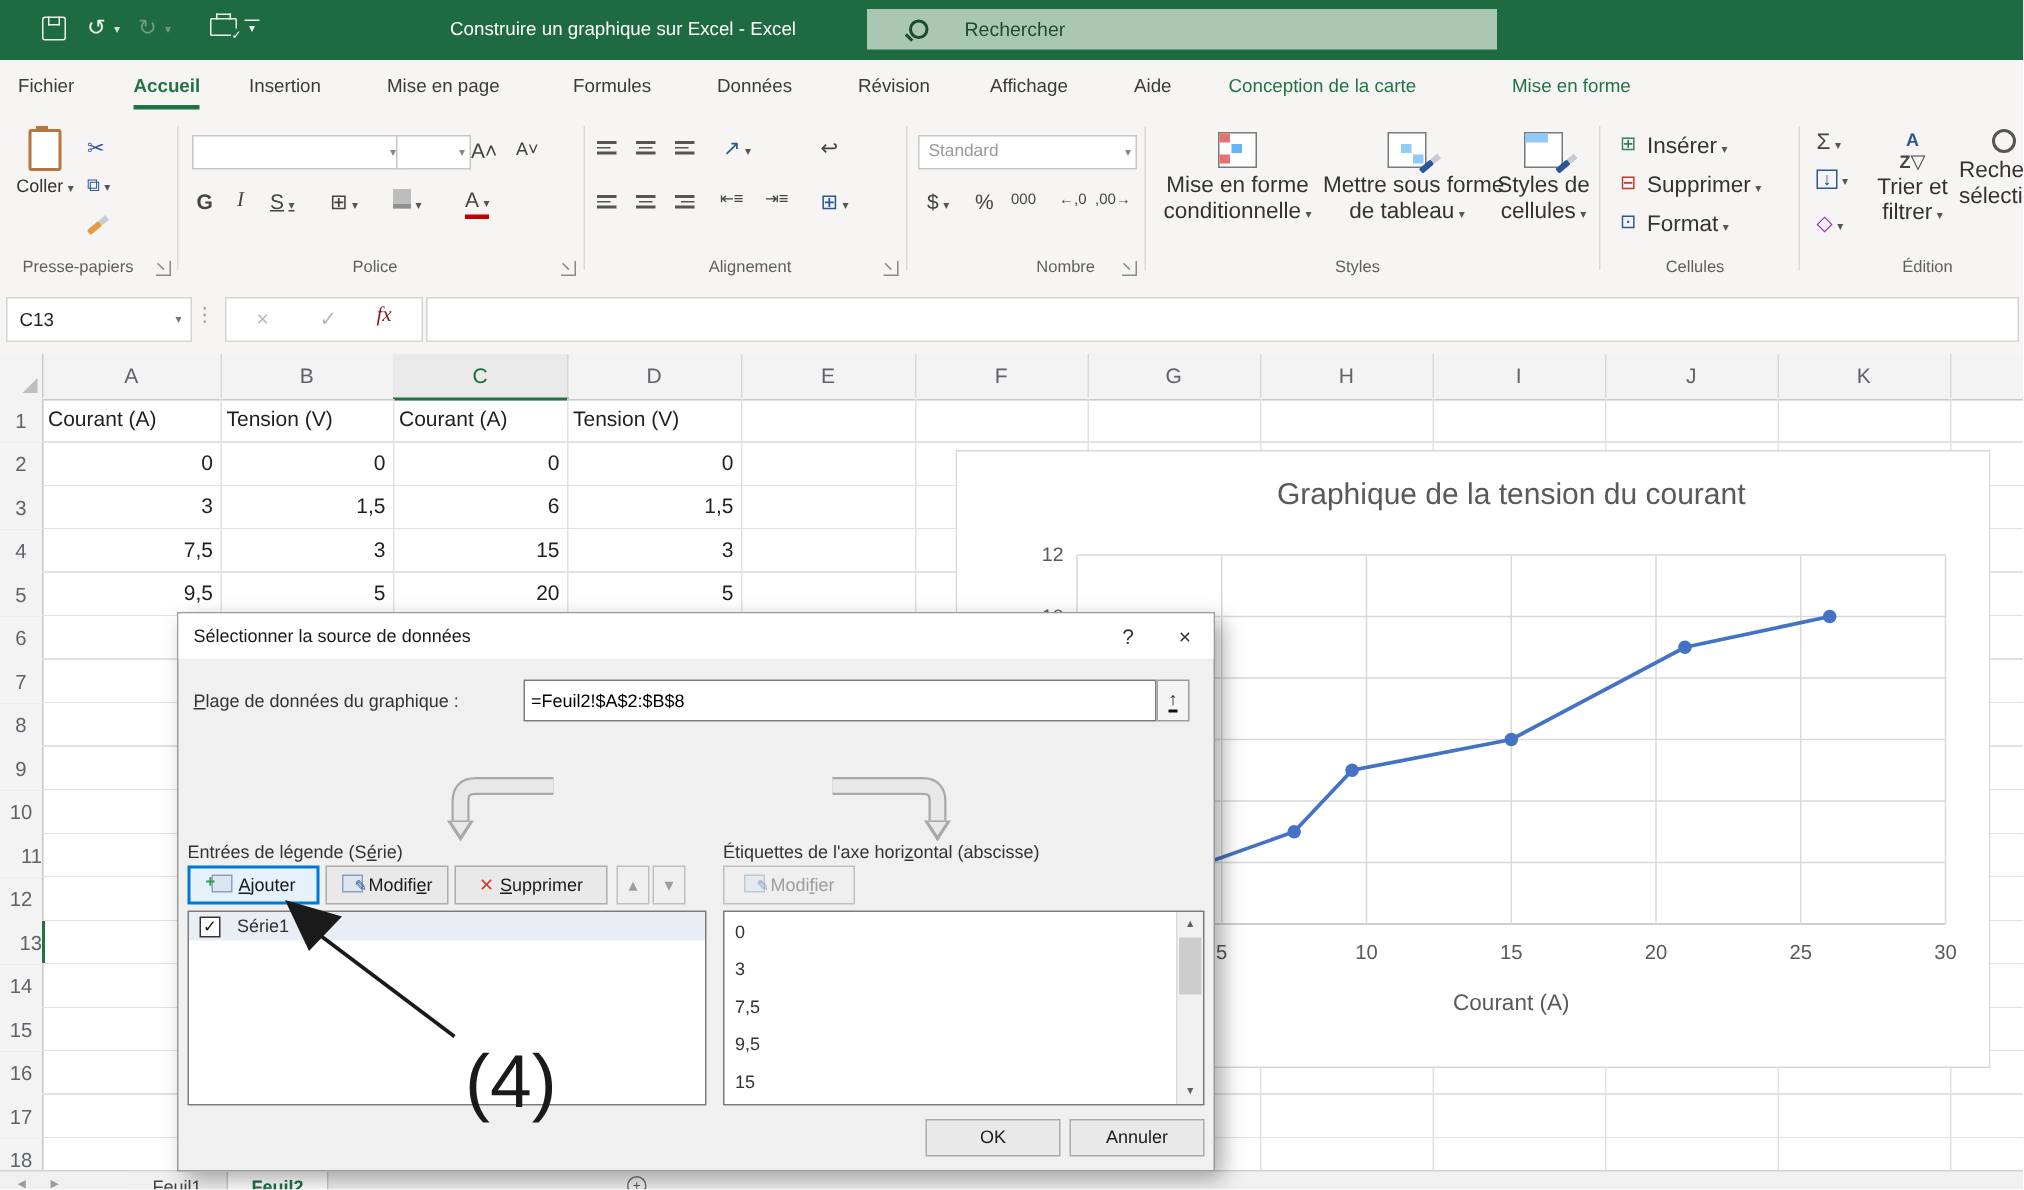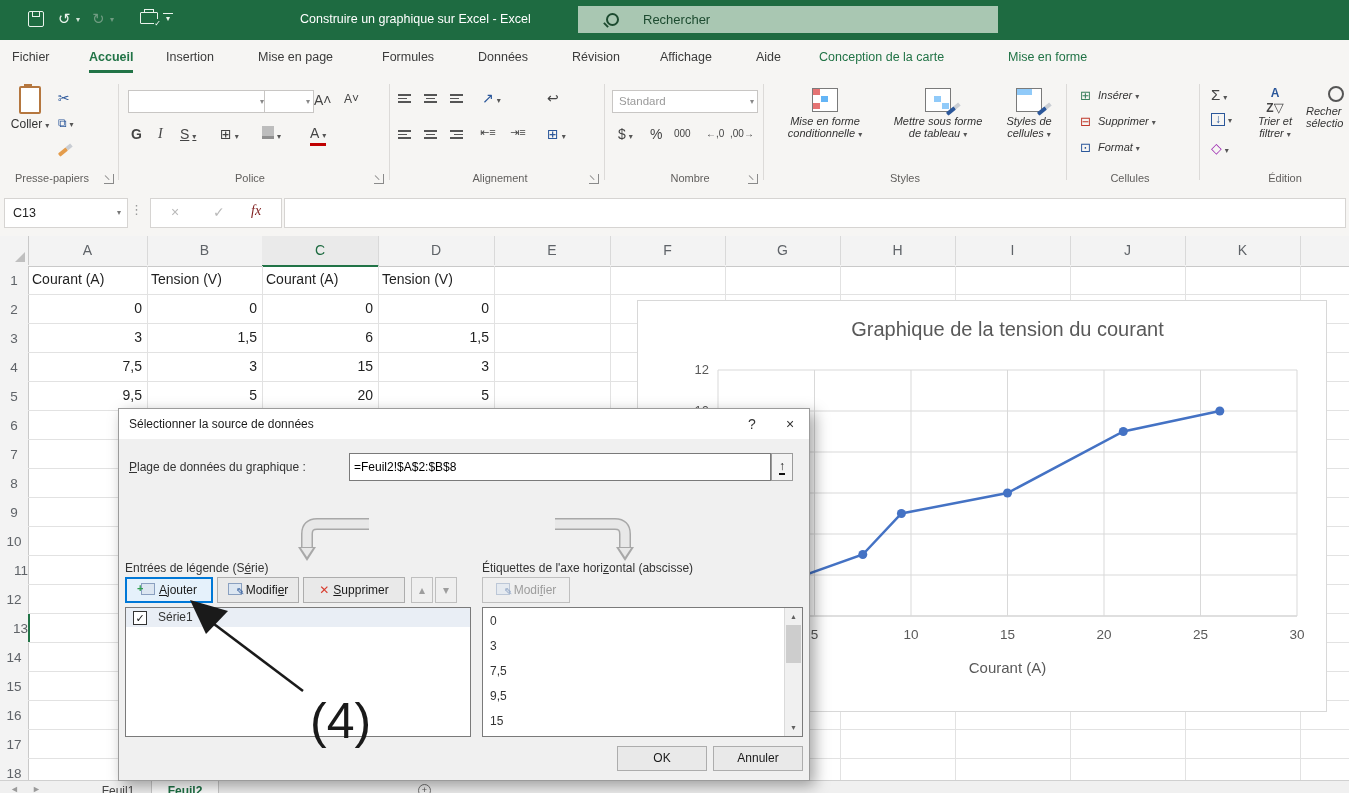--- a/index.html
+++ b/index.html
@@ -27,21 +27,21 @@
   
   #ribbon{position:absolute;left:0;top:78px;width:1349px;height:112px;background:#F6F5F3;border-bottom:1px solid #D8D6D4;}
   .gdiv{position:absolute;top:6px;height:96px;width:1px;background:#DCDAD8;}
   .glabel{position:absolute;top:94px;font-size:11px;color:#605E5C;text-align:center;}
   .launch{position:absolute;top:96px;width:9px;height:9px;border-right:1px solid #8a8a8a;border-bottom:1px solid #8a8a8a;}
   .launch::after{content:"";position:absolute;left:1px;top:1px;width:6px;height:1px;background:#8a8a8a;transform:rotate(45deg);transform-origin:left;}
   .dd::after{content:"▾";font-size:8px;color:#555;margin-left:3px;}
   .combo{position:absolute;height:21px;background:#fff;border:1px solid #C8C6C4;color:#9a9a9a;font-size:11.5px;line-height:21px;padding-left:6px;}
   .combo .ca{position:absolute;right:3px;top:0;font-size:8px;color:#888;}
   .ricon{position:absolute;font-size:14px;color:#444;}
-  .rtxt{position:absolute;font-size:11px;color:#333;white-space:nowrap;font-style:italic;}
+  .rtxt{position:absolute;font-size:15px;color:#333;white-space:nowrap;}
   .bars{position:absolute;width:13px;}
   .bars i{display:block;height:1.5px;background:#555;margin-top:2px;}
   .bars.left i:nth-child(2){width:9px;} .bars.left i:nth-child(1),.bars.left i:nth-child(3){width:13px;}
   .bars.center i{margin-left:auto;margin-right:auto;} .bars.center i:nth-child(2){width:9px;} .bars.center i:nth-child(1),.bars.center i:nth-child(3){width:13px;}
   .bars.right i{margin-left:auto;} .bars.right i:nth-child(2){width:9px;} .bars.right i:nth-child(1),.bars.right i:nth-child(3){width:13px;}
   .minigrid{position:absolute;width:24px;height:22px;border:1px solid #7a7a7a;background:linear-gradient(#fff,#fff);}
   .minigrid i{position:absolute;width:7px;height:6px;}
   .brush{position:absolute;width:10px;height:4px;background:#2B579A;transform:rotate(-40deg);border-radius:1px;}
   .brush::after{content:"";position:absolute;right:-6px;top:0;width:6px;height:4px;background:#C9CDD3;}
   
@@ -211,21 +211,21 @@
     <span class="glabel" style="left:440px;width:120px;">Alignement</span>
     <span class="launch" style="left:589px;"></span>
     <div class="gdiv" style="left:604px;"></div>
 
     <div class="combo" style="left:612px;top:12px;width:138px;"><span>Standard</span><span class="ca">▾</span></div>
     <span class="ricon dd" style="left:618px;top:48px;">$</span>
     <span class="ricon" style="left:650px;top:48px;">%</span>
     <span class="ricon" style="left:674px;top:50px;font-size:10px;">000</span>
     <span class="ricon" style="left:706px;top:50px;font-size:10px;">←,0</span>
     <span class="ricon" style="left:730px;top:50px;font-size:10px;">,00→</span>
-    <span class="glabel" style="left:650px;width:80px;">Nombre</span>
+    <span class="glabel" style="left:650px;width:80px;text-align:right;">Nombre</span>
     <span class="launch" style="left:748px;"></span>
     <div class="gdiv" style="left:763px;"></div>
 
     <div style="position:absolute;left:772px;top:10px;width:106px;text-align:center;">
       <span class="minigrid" style="position:relative;display:inline-block;"><i style="left:0;top:0;background:#E57373;"></i><i style="left:8px;top:7px;background:#64B5F6;"></i><i style="left:0;top:14px;background:#E57373;"></i></span>
       <div class="rtxt" style="position:static;">Mise en forme</div>
       <div class="rtxt dd" style="position:static;">conditionnelle</div>
     </div>
     <div style="position:absolute;left:882px;top:10px;width:112px;text-align:center;">
       <span class="minigrid" style="position:relative;display:inline-block;"><i style="left:8px;top:7px;background:#90CAF9;"></i><i style="left:16px;top:14px;background:#90CAF9;"></i><b class="brush" style="right:-6px;bottom:-2px;left:auto;"></b></span>

